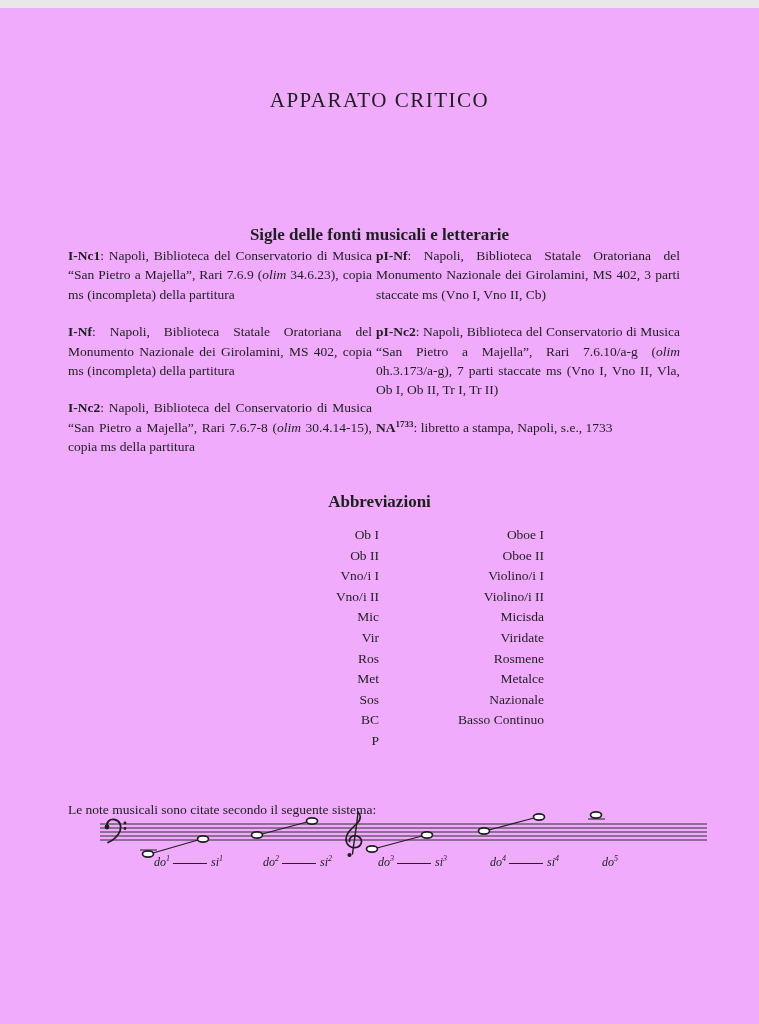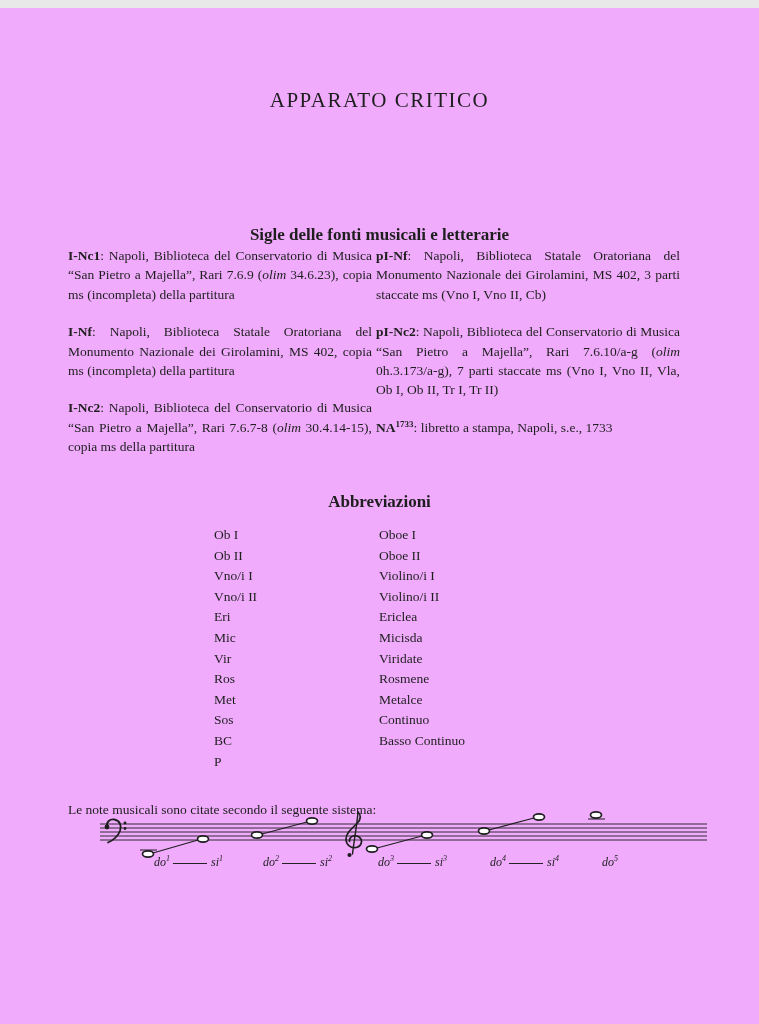--- a/index.html
+++ b/index.html
@@ -34,21 +34,21 @@
     margin:0 0 18px 0;
     font-size:13.5px;line-height:19.4px;
     text-align:justify;
   }
   .entry b{font-weight:700;}
   .entry sup{font-size:9px;font-weight:700;line-height:0;}
   .abbrev-table{
     position:absolute;top:517px;left:214px;width:330px;
   }
   .abbr-row{display:flex;height:20.6px;line-height:20.6px;font-size:13.5px;}
-  .abbr-cell{width:50%;text-align:left;}
+  .abbr-cell{width:50%;text-align:right;}
   .notation-intro{
     position:absolute;top:780px;left:68px;width:600px;
     font-size:13.5px;
     font-family:Liberation Serif, serif;
   }
   .staff-svg{position:absolute;top:795px;left:95px;}
   .staff-labels{
     position:absolute;top:847px;left:109px;width:620px;height:20px;text-align:right;
   }
   .note-label{
@@ -95,42 +95,38 @@
       </div>
       <div class="abbr-row">
         <div class="abbr-cell">Vno/i I</div>
         <div class="abbr-cell">Violino/i I</div>
       </div>
       <div class="abbr-row">
         <div class="abbr-cell">Vno/i II</div>
         <div class="abbr-cell">Violino/i II</div>
       </div>
       <div class="abbr-row">
-        <div class="abbr-cell">Eri</div>
-        <div class="abbr-cell">Ericlea</div>
-      </div>
-      <div class="abbr-row">
         <div class="abbr-cell">Mic</div>
         <div class="abbr-cell">Micisda</div>
       </div>
       <div class="abbr-row">
         <div class="abbr-cell">Vir</div>
         <div class="abbr-cell">Viridate</div>
       </div>
       <div class="abbr-row">
         <div class="abbr-cell">Ros</div>
         <div class="abbr-cell">Rosmene</div>
       </div>
       <div class="abbr-row">
         <div class="abbr-cell">Met</div>
         <div class="abbr-cell">Metalce</div>
       </div>
       <div class="abbr-row">
         <div class="abbr-cell">Sos</div>
-        <div class="abbr-cell">Continuo</div>
+        <div class="abbr-cell">Nazionale</div>
       </div>
       <div class="abbr-row">
         <div class="abbr-cell">BC</div>
         <div class="abbr-cell">Basso Continuo</div>
       </div>
       <div class="abbr-row">
         <div class="abbr-cell">P</div>
       </div>
     </div>
 

